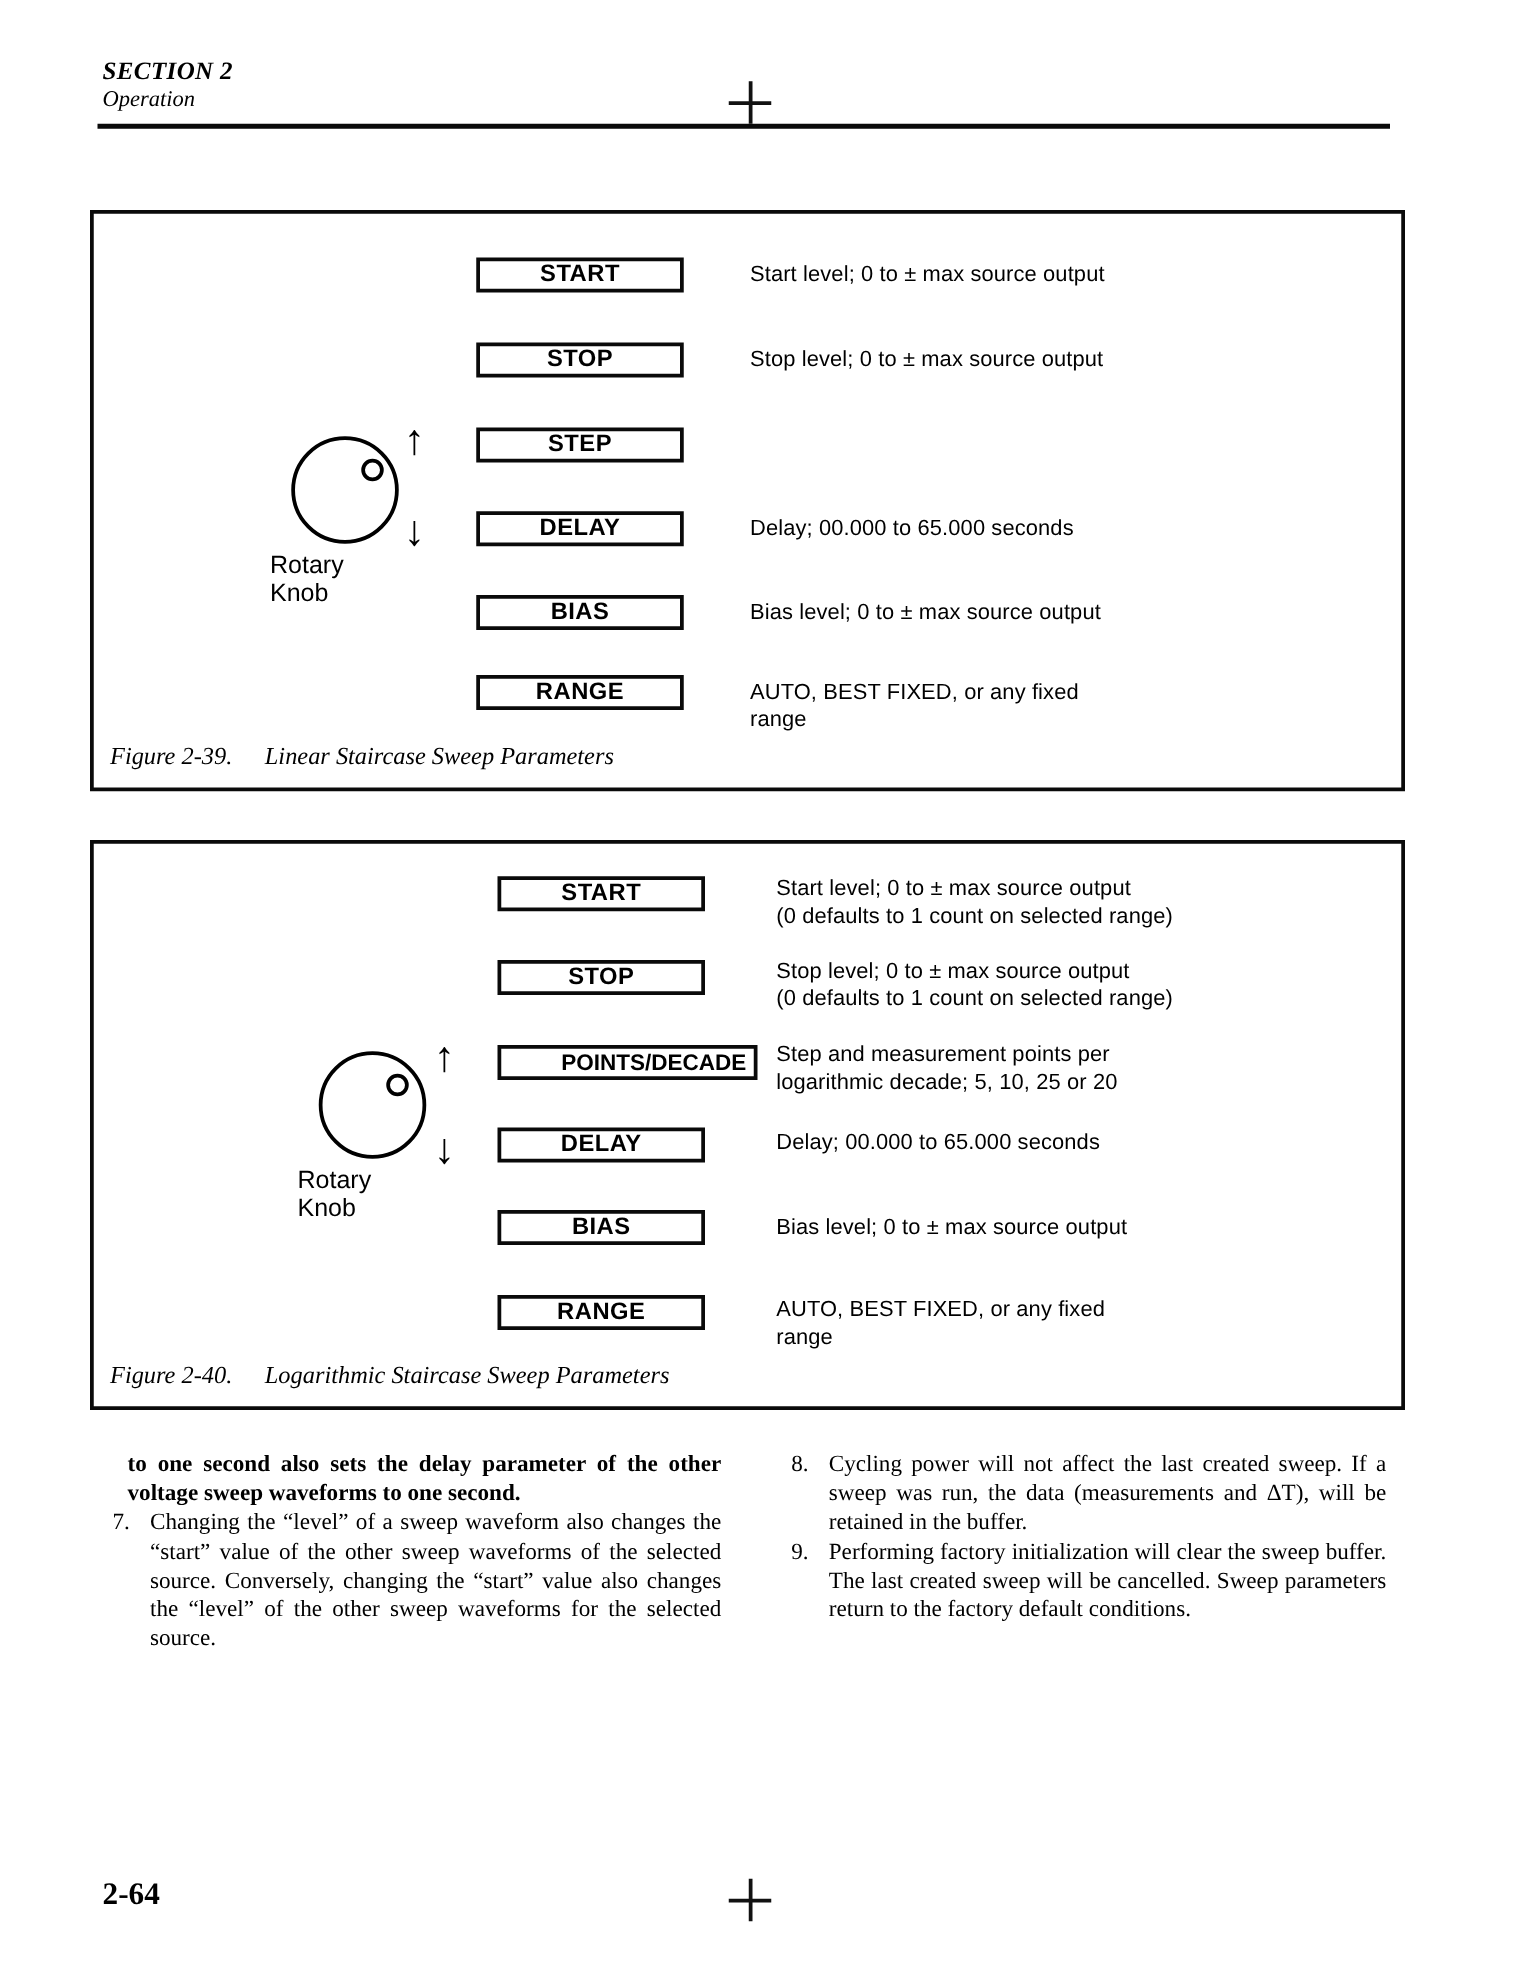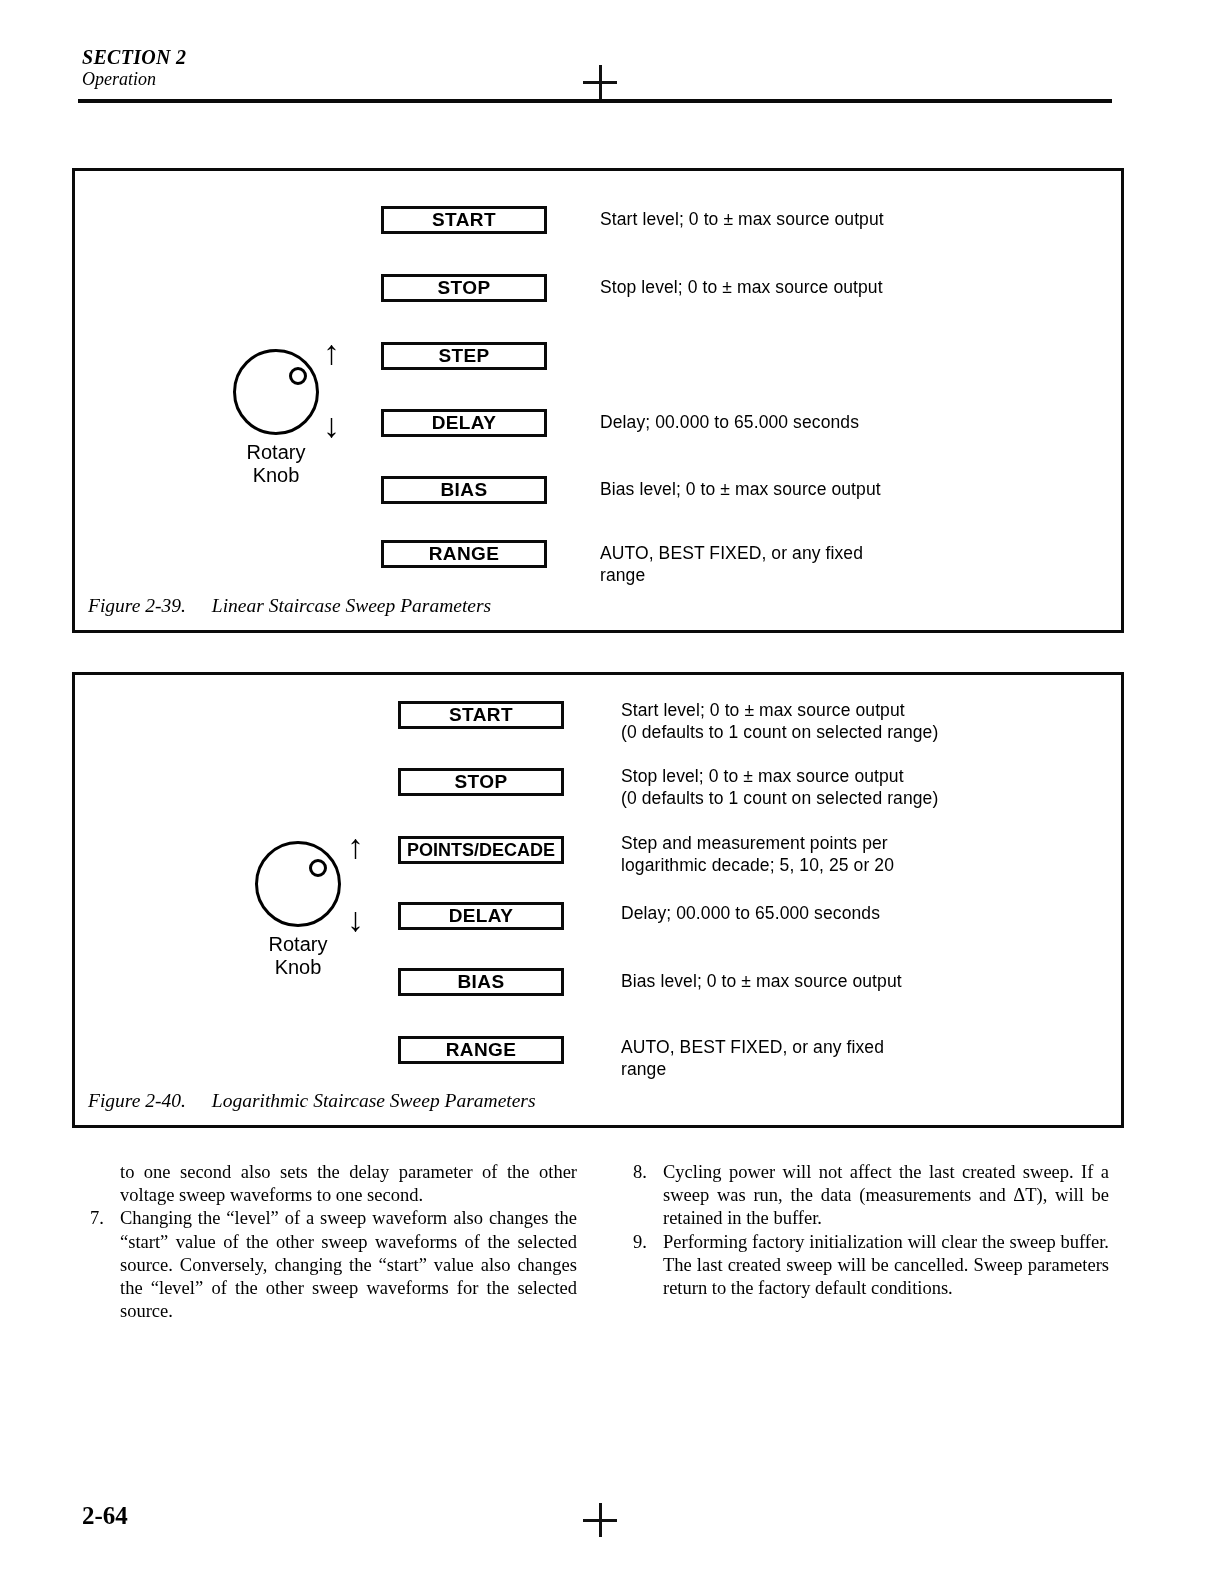--- a/index.html
+++ b/index.html
@@ -47,36 +47,36 @@
 
   .knob-circle {
     position:absolute; border:3px solid #000; border-radius:50%;
     background:#fff;
   }
   .knob-dot {
     position:absolute; border:3px solid #000; border-radius:50%;
     background:#fff;
   }
   .knob-label {
-    position:absolute; text-align:center;
+    position:absolute; 
     font-size:20px; line-height:23px; font-weight:500;
     width:120px;
   }
   .arrow-glyph {
     position:absolute; font-size:34px; line-height:34px; font-weight:bold;
   }
 
   .param-btn {
     position:absolute; width:160px; height:22px;
     border:3px solid #0a0a0a; background:#fff;
     display:flex; align-items:center; justify-content:center;
     font-size:19px; font-weight:bold; letter-spacing:0.4px;
     white-space:nowrap;
   }
-  .param-btn.narrowtext { font-size:18px; letter-spacing:0; }
+  .param-btn.narrowtext { font-size:18px; letter-spacing:0;padding-left:42px; }
   .param-desc {
     position:absolute; font-size:17.5px; line-height:21.5px;
     white-space:pre-line; letter-spacing:0.1px;
   }
 
   .fig-caption {
     position:absolute; left:13px;
     font-family:"Liberation Serif", serif; font-style:italic;
     font-size:19.5px; white-space:nowrap;
   }
@@ -84,21 +84,21 @@
 
   
   .body-col {
     position:absolute; top:1161px;
     font-family:"Liberation Serif", serif;
     font-size:18.5px; line-height:23.2px;
     text-align:justify;
   }
   #col-left  { left:90px;  width:487px; }
   #col-right { left:633px; width:476px; }
-  .cont-para { margin-left:30px; }
+  .cont-para { margin-left:12px;font-weight:bold; }
   .list-item { display:flex; }
   .list-num  { width:30px; flex:none; }
   .list-text { flex:1; text-align:justify; }
 
   .page-num {
     position:absolute; left:82px; top:1502px;
     font-family:"Liberation Serif", serif;
     font-weight:bold; font-size:25px;
   }
 </style>

